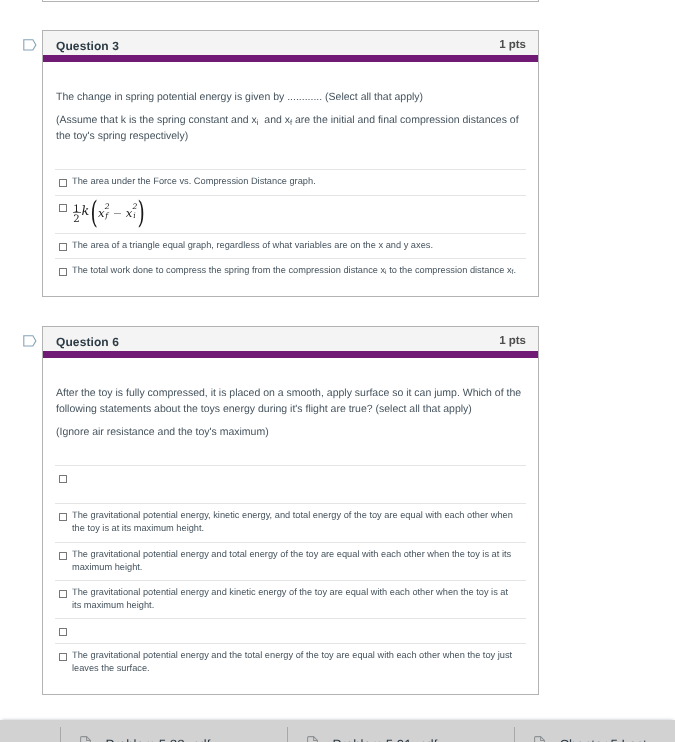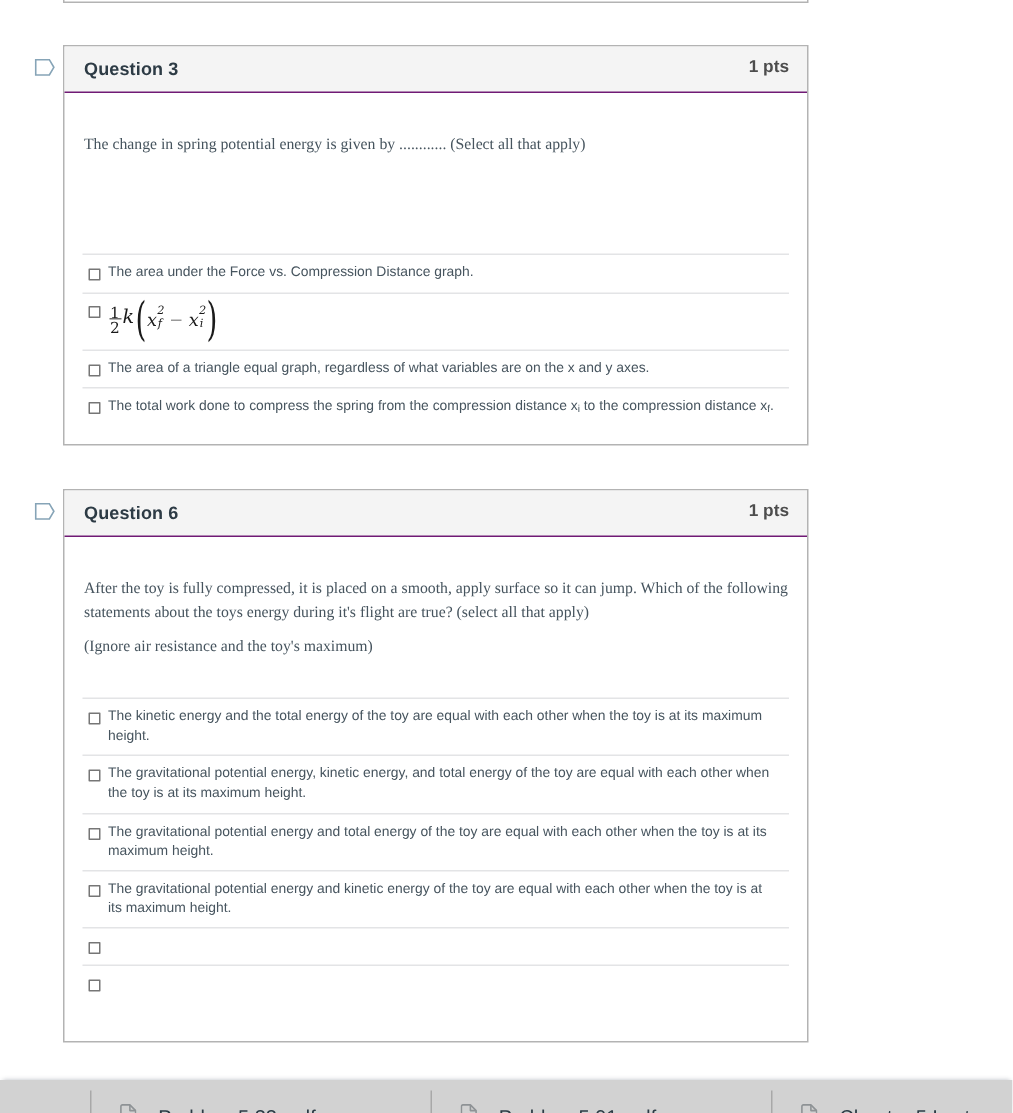--- a/index.html
+++ b/index.html
@@ -13,29 +13,29 @@
   
   .prevbox{position:absolute;left:42px;top:-40px;width:497px;height:42px;
            border:1px solid #b3b3b3;box-sizing:border-box;background:#fff;}
 
   .qwrap{position:absolute;left:0;width:675px;}
   .flag{position:absolute;left:22.6px;width:14px;height:13px;}
 
   .qbox{position:absolute;left:42px;width:497px;
         border:1px solid #b3b3b3;box-sizing:border-box;background:#fff;}
   .qhead{position:relative;height:31px;background:#f4f4f4;
-         border-bottom:1px solid #701a75;box-sizing:border-box;}
+         border-bottom:7px solid #701a75;box-sizing:border-box;}
   .qname{position:absolute;left:13px;top:8px;font-size:12px;font-weight:bold;
          color:#2d3b45;letter-spacing:.1px;}
   .qpts{position:absolute;right:12px;top:8px;font-size:11.5px;font-weight:bold;
         color:#4d4d4d;}
 
   .qbody{position:relative;}
   .qtext{position:absolute;left:13px;font-size:10.5px;color:#46545e;line-height:16px;
-         width:472px;font-family:Liberation Serif, serif;}
+         width:472px;}
   .ansblock{position:absolute;left:12px;width:471px;}
   .ansrow{position:relative;border-top:1px solid #e3e4e6;box-sizing:border-box;}
   .cb{position:absolute;left:4.3px;width:6.2px;height:6.2px;border:1.1px solid #767676;
       background:#fff;border-radius:0.5px;}
   .atext{position:absolute;left:17px;font-size:9.25px;color:#46545e;line-height:13px;
          width:445px;}
   sub{font-size:.72em;vertical-align:-.22em;line-height:0;}
   .mathbox{position:relative;display:block;width:72px;height:30px;}
   .ms{position:absolute;font-family:"DejaVu Serif",serif;color:#1a1a1a;line-height:1;white-space:pre;}
   .msbar{position:absolute;background:#6e6e6e;}
@@ -57,20 +57,21 @@
             <path d="M0.8 0.8 H9.9 L12.9 5.9 L9.9 11.0 H0.8 Z" fill="none" stroke="#86a4b7" stroke-width="1.1" stroke-linejoin="miter"></path>
           </svg></div>
         <div class="qbox" style="top:30px;height:267px">
           <div class="qhead">
             <span class="qname">Question 3</span>
             <span class="qpts">1 pts</span>
           </div>
           <div class="qbody">
             <div class="qtext" style="top:27px">
               <p style="margin:0 0 7px 0">The change in spring potential energy is given by ............ (Select all that apply)</p>
+              <p style="margin:0 0 0px 0">(Assume that k is the spring constant and x<sub>i</sub>&nbsp; and x<sub>f</sub> are the initial and final compression distances of the toy's spring respectively)</p>
             </div>
             <div class="ansblock" style="top:107px">
               <div class="ansrow" style="height:26px">
                 <div class="cb" style="top:9px"></div>
                 <div class="atext" style="top:5px">The area under the Force vs. Compression Distance graph.</div>
               </div>
               <div class="ansrow" style="height:38px">
                 <div class="cb" style="top:8.2px"></div>
                 <div class="atext" style="top:5px">
                   <span class="mathbox">
@@ -112,39 +113,39 @@
             <span class="qpts">1 pts</span>
           </div>
           <div class="qbody">
             <div class="qtext" style="top:27px">
               <p style="margin:0 0 7px 0">After the toy is fully compressed, it is placed on a smooth, apply surface so it can jump. Which of the following statements about the toys energy during it's flight are true? (select all that apply)</p>
               <p style="margin:0 0 0px 0">(Ignore air resistance and the toy's maximum)</p>
             </div>
             <div class="ansblock" style="top:107px">
               <div class="ansrow" style="height:38.2px">
                 <div class="cb" style="top:9px"></div>
-                <div class="atext" style="top:5px">The kinetic energy and the total energy of the toy are equal with each other when the toy is at its maximum height.</div>
               </div>
               <div class="ansrow" style="height:38.4px">
                 <div class="cb" style="top:9px"></div>
                 <div class="atext" style="top:5px">The gravitational potential energy, kinetic energy, and total energy of the toy are equal with each other when the toy is at its maximum height.</div>
               </div>
               <div class="ansrow" style="height:38.2px">
                 <div class="cb" style="top:9px"></div>
                 <div class="atext" style="top:5px">The gravitational potential energy and total energy of the toy are equal with each other when the toy is at its maximum height.</div>
               </div>
               <div class="ansrow" style="height:38.2px">
                 <div class="cb" style="top:9px"></div>
                 <div class="atext" style="top:5px">The gravitational potential energy and kinetic energy of the toy are equal with each other when the toy is at its maximum height.</div>
               </div>
               <div class="ansrow" style="height:25.2px">
                 <div class="cb" style="top:9px"></div>
               </div>
               <div class="ansrow" style="height:32px">
                 <div class="cb" style="top:9px"></div>
+                <div class="atext" style="top:5px">The gravitational potential energy and the total energy of the toy are equal with each other when the toy just leaves the surface.</div>
               </div>
             </div>
           </div>
         </div>
       </div>
     </div>
   <div class="footer">
     <div id="footer-items">
         <div class="fdiv" style="left:60px"></div>
         <div class="ficon" style="left:80.3px"><svg viewBox="0 0 11 13" width="11" height="13" aria-hidden="true">

